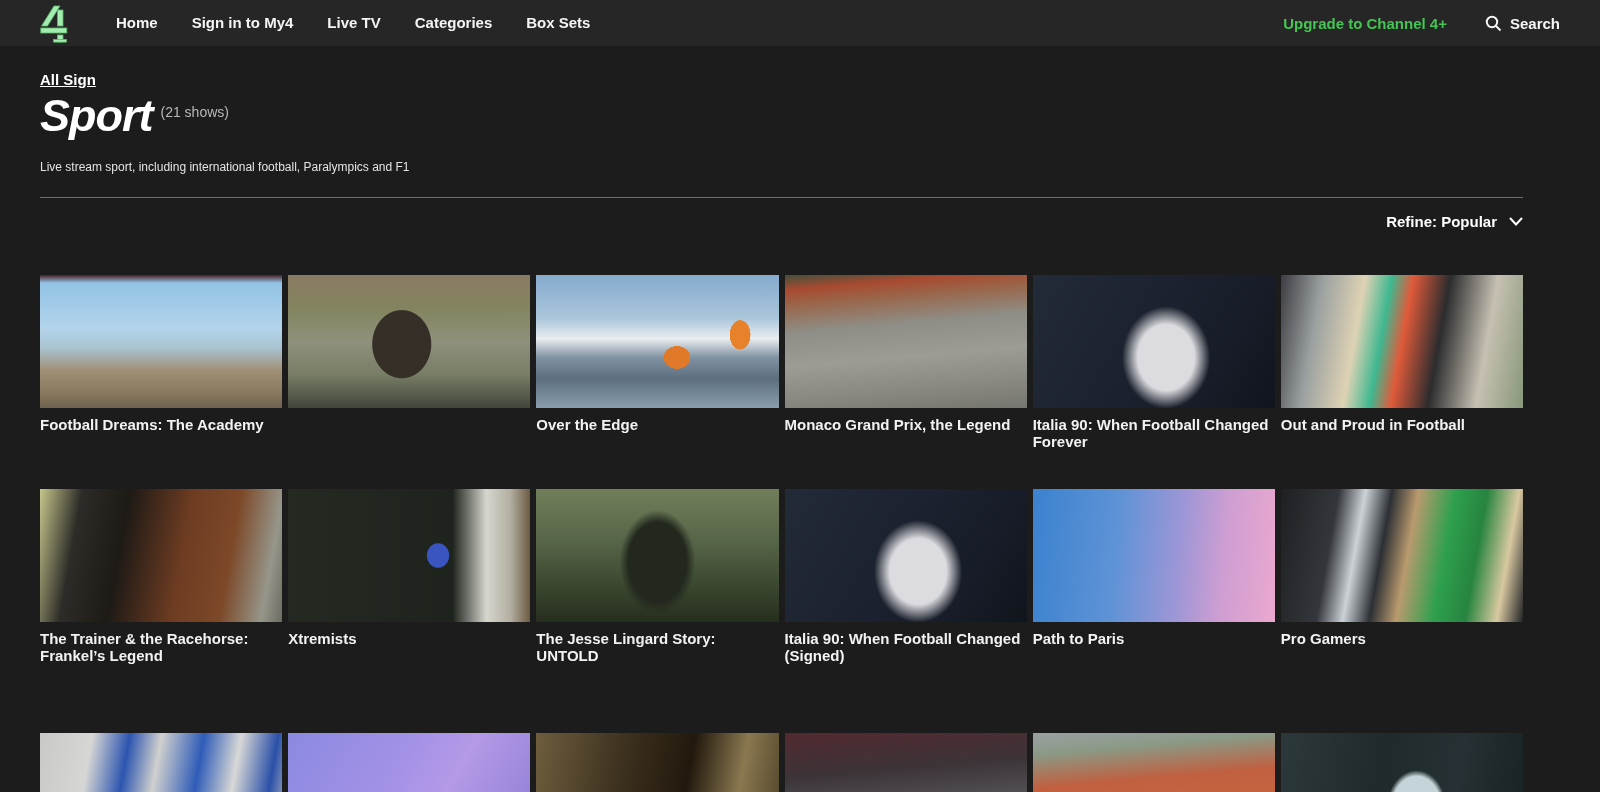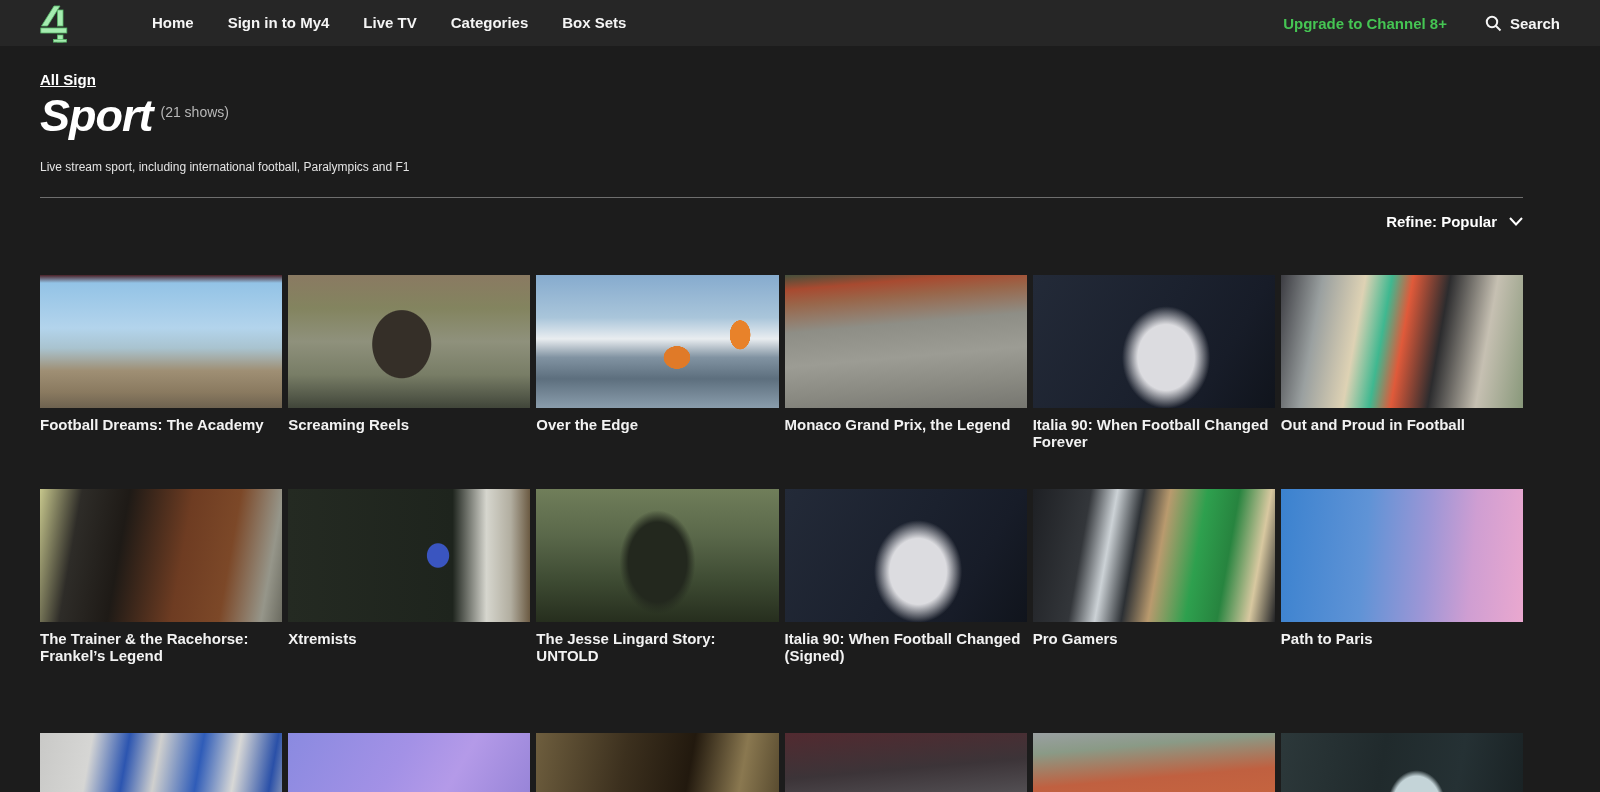--- a/index.html
+++ b/index.html
@@ -10,21 +10,20 @@
     color: #f2f2f2;
   }
 
   
   .topnav {
     height: 46px;
     background: #262626;
     display: flex;
     align-items: center;
     padding: 15px 40px;
-    gap: 36px;
   }
   .logo { width: 28px; height: 38px; margin-top: 2px; cursor: pointer; flex: 0 0 auto; }
   .nav-links { display: flex; align-items: center; list-style: none; margin-left: 48px; }
   .nav-links li { margin-right: 34px; }
   .nav-link {
     color: #f5f5f5; font-size: 15px; font-weight: 700;
     text-decoration: none; cursor: pointer; white-space: nowrap;
   }
   .nav-right { margin-left: auto; display: flex; align-items: center; }
   .upgrade-link { font-size: 15px; font-weight: 700; cursor: pointer; white-space: nowrap; }
@@ -91,21 +90,21 @@
     </g>
   </svg>
   <ul class="nav-links">
     <li><a class="nav-link">Home</a></li>
     <li><a class="nav-link">Sign in to My4</a></li>
     <li><a class="nav-link">Live TV</a></li>
     <li><a class="nav-link">Categories</a></li>
     <li><a class="nav-link">Box Sets</a></li>
   </ul>
   <div class="nav-right">
-    <a class="upgrade-link" style="color:#45c553">Upgrade to Channel 8+</a>
+    <a class="upgrade-link" style="color:#45c553">Upgrade to Channel 4+</a>
     <button class="search-btn">
       <svg width="17" height="17" viewBox="0 0 17 17">
         <circle cx="7" cy="7" r="5.2" fill="none" stroke="#f5f5f5" stroke-width="2"></circle>
         <line x1="11" y1="11" x2="15.5" y2="15.5" stroke="#f5f5f5" stroke-width="2"></line>
       </svg>
       <span class="search-label">Search</span>
     </button>
   </div>
 </header>
 
@@ -132,21 +131,20 @@
   </div>
 
   
   <section class="row row-1">
     <div class="card">
       <div class="thumb" style="background:linear-gradient(180deg,#4a2026 0%,#93c3e6 6%,#b3d4ec 40%,#a9c3cf 55%,#9f8f74 72%,#8a7a60 88%,#6e6250 100%)"></div>
       <div class="card-title">Football Dreams: The Academy</div>
     </div>
     <div class="card">
       <div class="thumb" style="background:radial-gradient(ellipse 20% 42% at 47% 52%,#352f28 0%,#352f28 60%,rgba(53,47,40,0) 62%),linear-gradient(180deg,#8a7a62 0%,#83845f 25%,#8f917c 50%,#787d66 75%,#41463a 100%)"></div>
-      <div class="card-title">Screaming Reels</div>
     </div>
     <div class="card">
       <div class="thumb" style="background:radial-gradient(ellipse 9% 14% at 58% 62%,#e07a28 0%,#e07a28 60%,rgba(224,122,40,0) 62%),radial-gradient(ellipse 7% 18% at 84% 45%,#e8822a 0%,#e8822a 60%,rgba(224,122,40,0) 62%),linear-gradient(180deg,#86abce 0%,#a9c5da 32%,#e9edf0 48%,#8193a2 62%,#5d6f7e 78%,#8a9dac 100%)"></div>
       <div class="card-title">Over the Edge</div>
     </div>
     <div class="card">
       <div class="thumb" style="background:linear-gradient(175deg,#44503c 0%,#a84a30 10%,#99664a 20%,#8e8e86 38%,#9c9c94 60%,#8a8a82 80%,#767670 100%)"></div>
       <div class="card-title">Monaco Grand Prix, the Legend</div>
     </div>
     <div class="card">
@@ -171,27 +169,27 @@
     </div>
     <div class="card">
       <div class="thumb" style="background:radial-gradient(ellipse 24% 60% at 50% 55%,#23281e 0%,#23281e 50%,rgba(35,40,30,0) 65%),linear-gradient(180deg,#707e5a 0%,#5a684a 35%,#3d4a32 70%,#262e1e 100%)"></div>
       <div class="card-title">The Jesse Lingard Story: UNTOLD</div>
     </div>
     <div class="card">
       <div class="thumb" style="background:radial-gradient(ellipse 26% 55% at 55% 62%,#dcdce0 0%,#dcdce0 45%,rgba(220,220,224,0) 70%),linear-gradient(120deg,#232a38 0%,#1b212e 50%,#171c28 75%,#10141c 100%)"></div>
       <div class="card-title">Italia 90: When Football Changed (Signed)</div>
     </div>
     <div class="card">
+      <div class="thumb" style="background:linear-gradient(95deg,#3b82cf 0%,#5f93d6 35%,#9d96d6 60%,#cf9ed2 78%,#eaa8cf 100%)"></div>
+      <div class="card-title">Path to Paris</div>
+    </div>
+    <div class="card">
       <div class="thumb" style="background:linear-gradient(100deg,#1e2024 0%,#33363a 22%,#ccd2d6 32%,#2c3034 42%,#b99a6e 52%,#2ea04e 66%,#27843f 78%,#d8c8a0 90%,#222326 100%)"></div>
       <div class="card-title">Pro Gamers</div>
     </div>
-    <div class="card">
-      <div class="thumb" style="background:linear-gradient(95deg,#3b82cf 0%,#5f93d6 35%,#9d96d6 60%,#cf9ed2 78%,#eaa8cf 100%)"></div>
-      <div class="card-title">Path to Paris</div>
-    </div>
   </section>
 
   
   <section class="row row-3">
     <div class="card">
       <div class="thumb" style="background:linear-gradient(100deg,#c9c9c7 0%,#d6d6d4 20%,#2c55b0 34%,#d0d0ce 46%,#2f5cb8 62%,#d8d8d6 76%,#2a50a8 90%,#c6c6c4 100%)"></div>
     </div>
     <div class="card">
       <div class="thumb" style="background:radial-gradient(ellipse 16% 40% at 48% 75%,#cc2836 0%,#cc2836 50%,rgba(204,40,54,0) 60%),linear-gradient(120deg,#8a8ae0 0%,#a391e6 40%,#b49ae8 60%,#8a7ad0 100%)"></div>
     </div>

